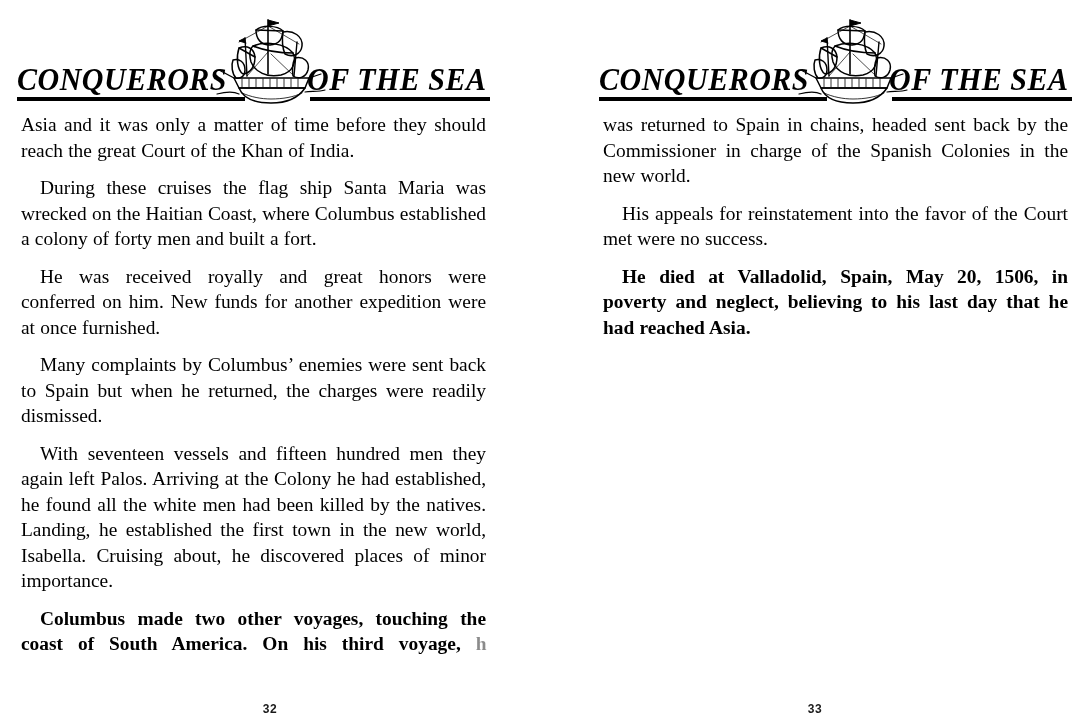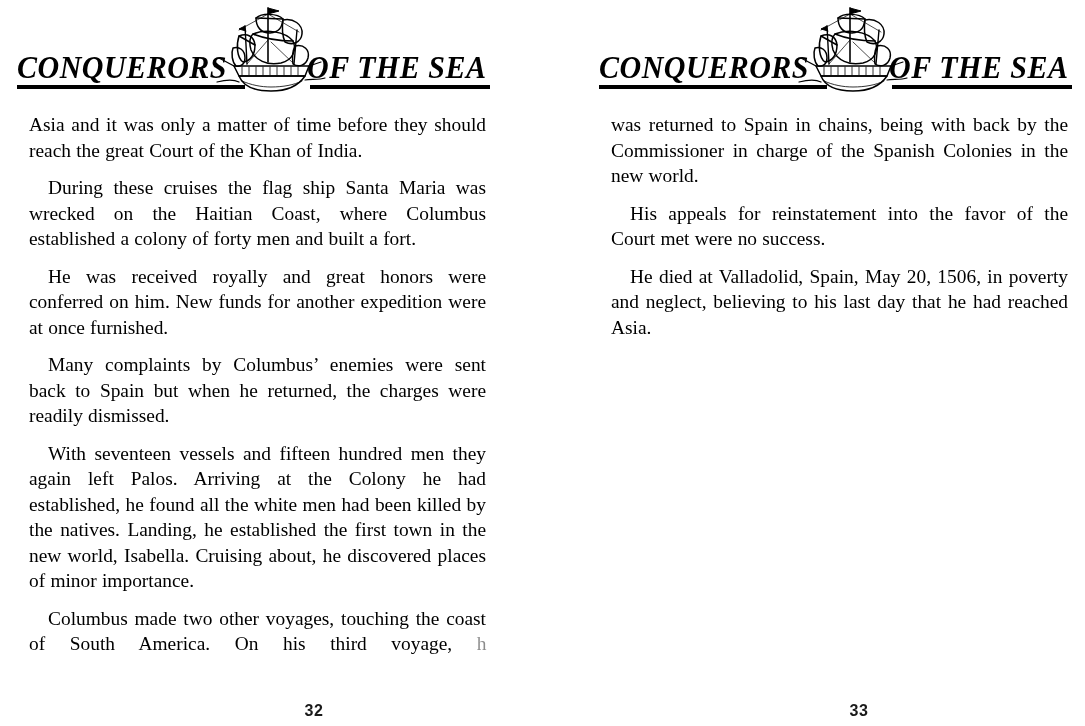--- a/index.html
+++ b/index.html
@@ -28,21 +28,21 @@
     position: absolute;
     top: 0;
     height: 726px;
   }
   .page-left  { left: 0px;   width: 540px; }
   .page-right { left: 545px; width: 540px; }
 
   
   .runhead {
     position: absolute;
-    top: 0;
+    top: 12px;
     height: 105px;
   }
   .page-left  .runhead { left: 17px;  width: 473px; }
   .page-right .runhead { left: 54px;  width: 473px; }
 
   .runhead-inner {
     position: relative;
     width: 100%;
     height: 100%;
   }
@@ -86,29 +86,29 @@
 
   
   .column {
     position: absolute;
     top: 112px;
   }
   .page-left  .column { left: 17px;  width: 469px; }
   .page-right .column { left: 54px;  width: 469px; }
 
   .para {
-    margin: 0 0 12px 12px;
+    margin: 0 0 12px 4px;
     font-size: 19.4px;
     line-height: 25.5px;
     text-align: justify;
     text-indent: 19px;
     word-spacing: 0.4px;
     hyphens: none;
   }
-  .para:last-child { margin-bottom: 0; }
+  .para:last-child { margin-bottom: 0; font-weight: bold; }
   .para.cont { text-indent: 0; }
   
   .para.clipped { text-align: justify; }
   .para.clipped::after {
     content: "";
     display: inline-block;
     width: 100%;
     height: 0;
   }
 
@@ -116,26 +116,25 @@
     opacity: 0.45;
     letter-spacing: -0.5px;
   }
 
   
   .folio {
     position: absolute;
     top: 702px;
     width: 100%;
     text-align: center;
-    font-size: 16px;
+    font-size: 12px;
     font-weight: bold;
     font-family: "Liberation Sans", sans-serif;
     letter-spacing: 0.5px;
     color: #1a1a1a;
-    padding-left: 44px;
   }
 </style>
 </head>
 <body>
 
 <div class="spread">
 
   <div class="page page-left">
 
     <div class="runhead">
@@ -237,21 +236,21 @@
             <path d="M8 82 C20 79 26 80 30 82 M96 80 C102 79 110 80 116 78" stroke-width="1.2"></path>
           </svg>
         </div>
 
         <div class="head-word head-word-right">OF THE SEA</div>
         <div class="head-rule head-rule-right"></div>
       </div>
     </div>
 
     <div class="column">
-        <p class="para cont">was returned to Spain in chains, being with back by the Commissioner in charge of the Spanish Colonies in the new world.</p>
+        <p class="para cont">was returned to Spain in chains, headed sent back by the Commissioner in charge of the Spanish Colonies in the new world.</p>
         <p class="para">His appeals for reinstatement into the favor of the Court met were no success.</p>
         <p class="para">He died at Valladolid, Spain, May 20, 1506, in poverty and neglect, believing to his last day that he had reached Asia.</p>
       </div>
 
     <div class="folio">33</div>
   </div>
 
 </div>
 
 </body></html>

